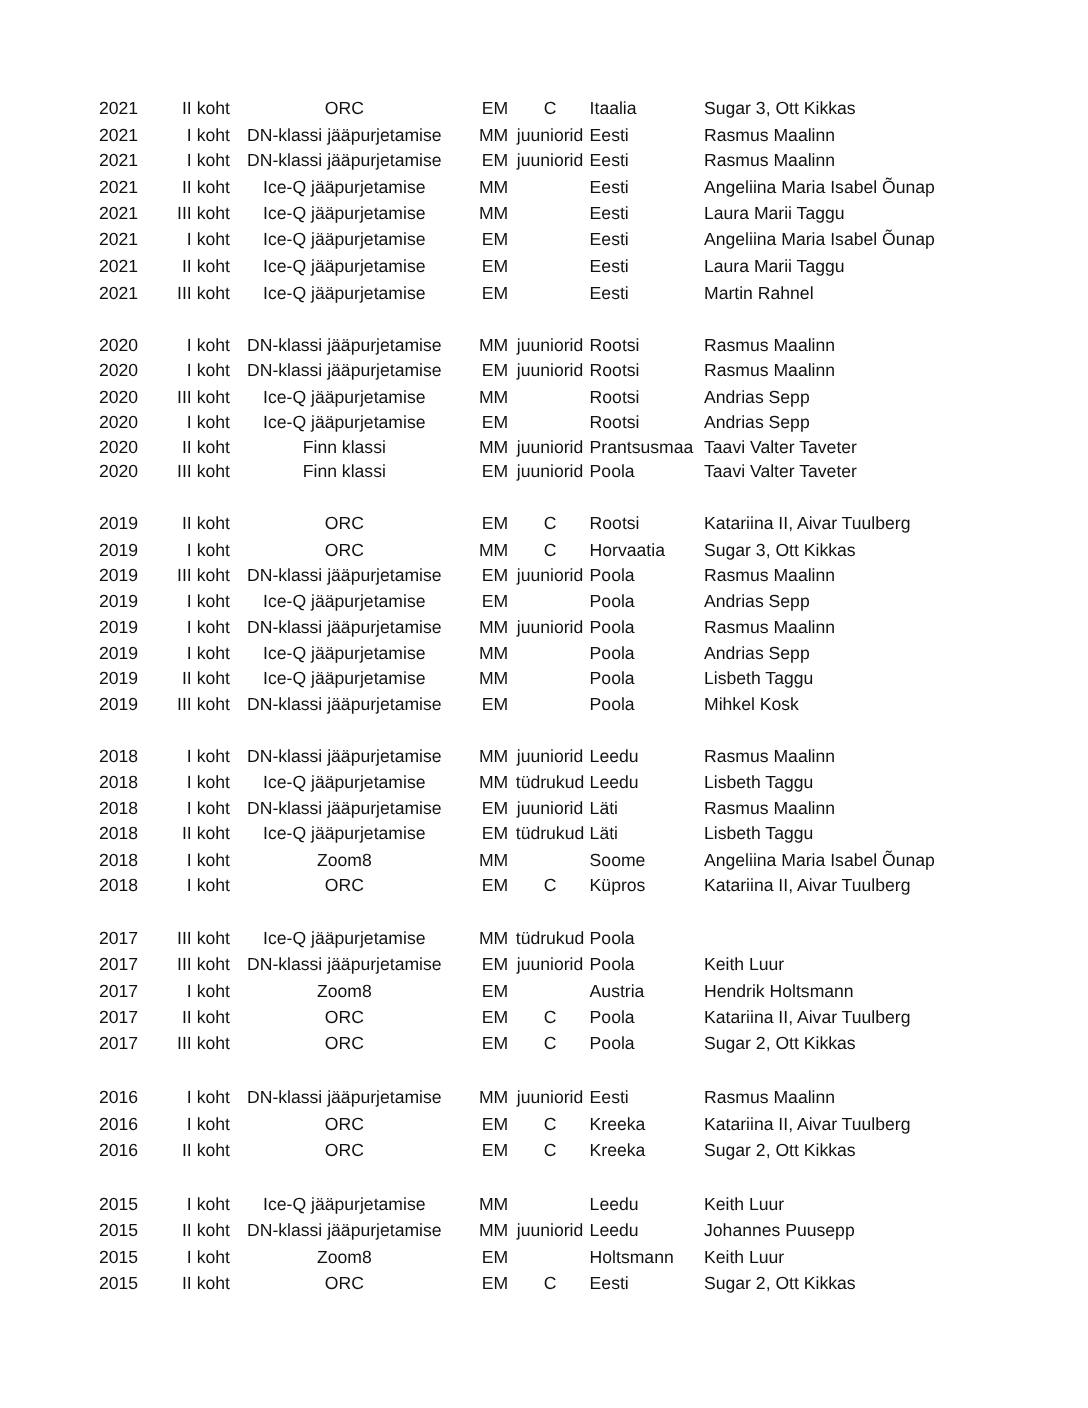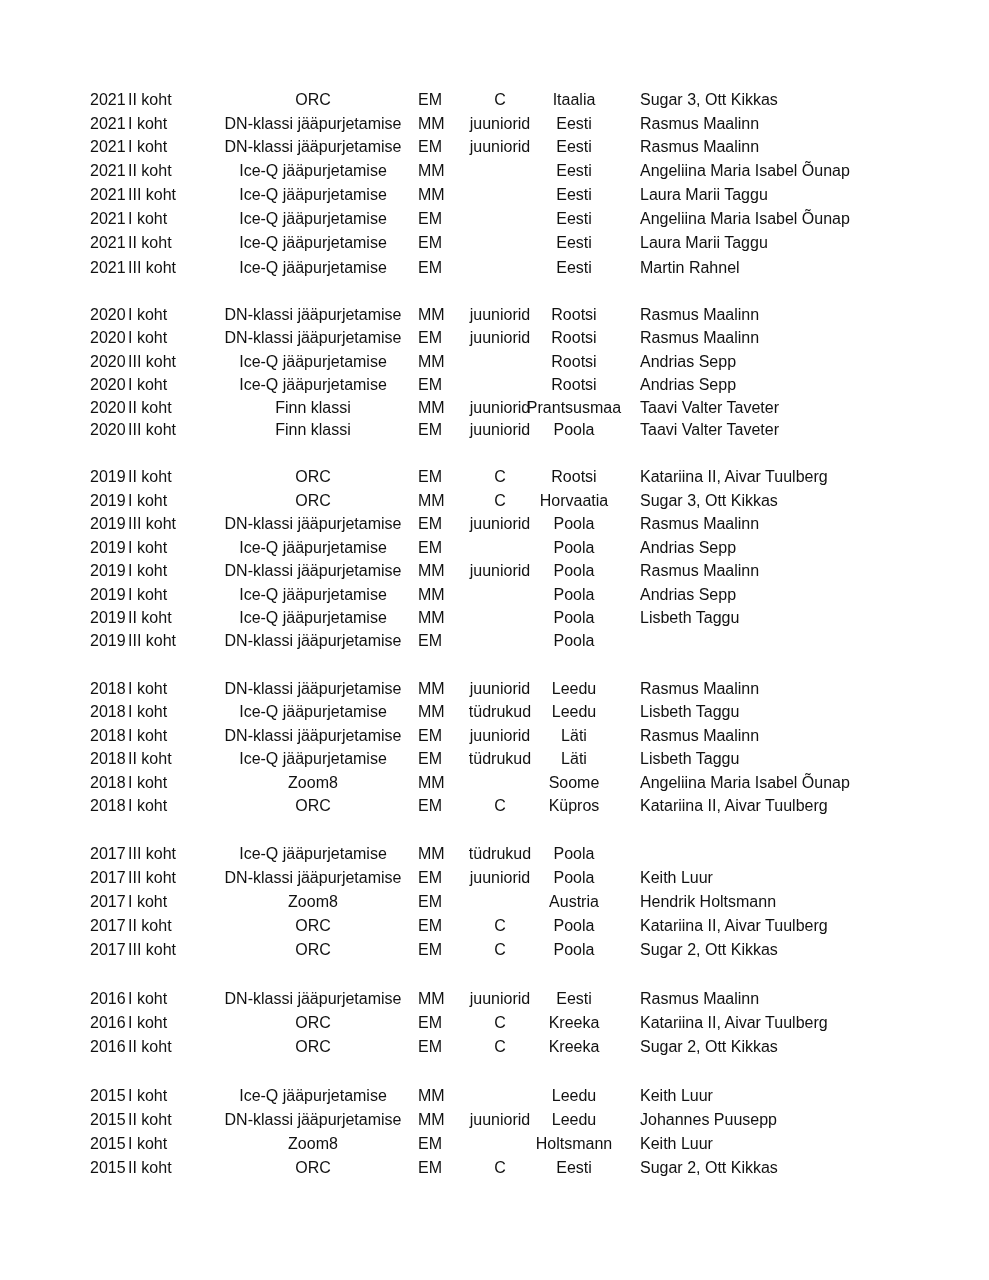--- a/index.html
+++ b/index.html
@@ -2,25 +2,25 @@
 <html><head>
 <meta charset="utf-8">
 <style>
   html, body { margin: 0; padding: 0; background: #ffffff; }
   body { width: 989px; height: 1280px; position: relative; overflow: hidden;
          font-family: "Liberation Sans", "DejaVu Sans", sans-serif; color: #111111; }
   .page { position: absolute; left: 0; top: 0; width: 989px; height: 1280px; }
   .row { position: absolute; left: 0; width: 815px; height: 22px; font-size: 16px; line-height: 22px; }
   .c { position: absolute; top: 0; white-space: nowrap; }
   .year { left: 90px; width: 40px; text-align: left; }
-  .place { left: 128px; width: 64px; text-align: left; }
+  .place { left: 145px; width: 64px; text-align: right; }
   .cls { left: 208px; width: 210px; text-align: center; }
-  .ev { left: 418px; width: 44px; text-align: left; }
+  .ev { left: 418px; width: 44px; text-align: right; }
   .cat { left: 462px; width: 76px; text-align: center; }
-  .country { left: 524px; width: 100px; text-align: center; }
+  .country { left: 536px; width: 100px; text-align: left; }
   .name { left: 640px; width: 250px; text-align: left; }
 </style>
 </head>
 <body>
 
 <div class="page">
 
   <div>
     <div class="row" style="top:89px">
       <span class="c year">2021</span>
@@ -217,20 +217,21 @@
       <span class="c country">Poola</span>
       <span class="c name">Lisbeth Taggu</span>
     </div>
     <div class="row" style="top:630px">
       <span class="c year">2019</span>
       <span class="c place">III koht</span>
       <span class="c cls">DN-klassi jääpurjetamise</span>
       <span class="c ev">EM</span>
       <span class="c cat"></span>
       <span class="c country">Poola</span>
+      <span class="c name">Mihkel Kosk</span>
     </div>
   </div>
 
   <div>
     <div class="row" style="top:678px">
       <span class="c year">2018</span>
       <span class="c place">I koht</span>
       <span class="c cls">DN-klassi jääpurjetamise</span>
       <span class="c ev">MM</span>
       <span class="c cat">juuniorid</span>

